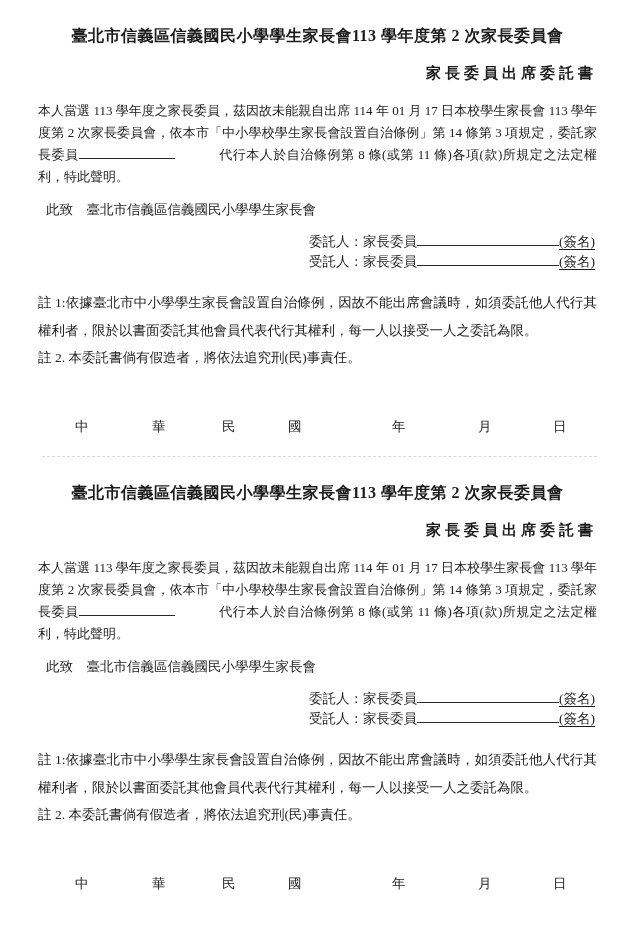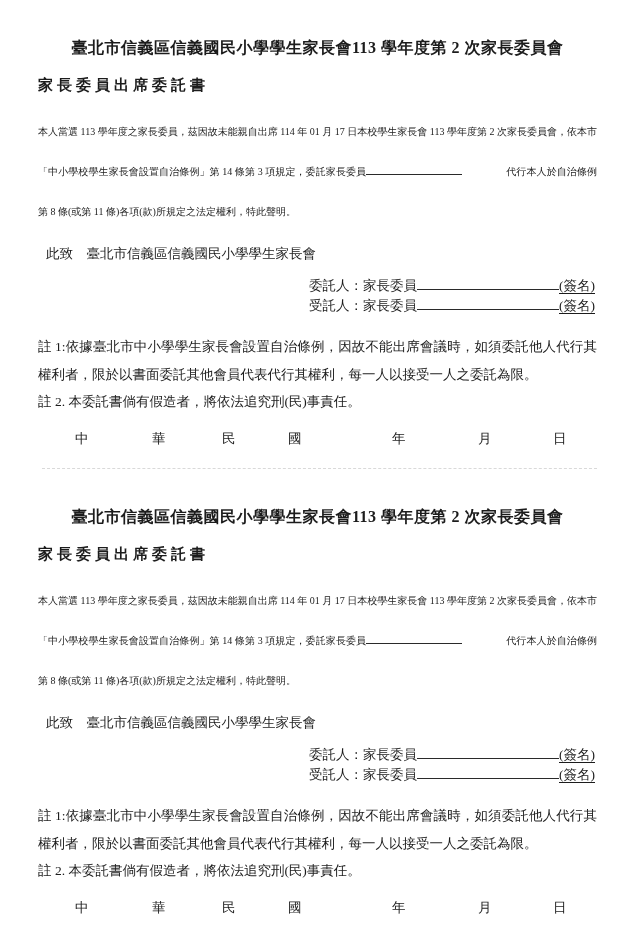--- a/index.html
+++ b/index.html
@@ -16,37 +16,37 @@
   .form-copy {
     height: 452px;
     padding: 0 38px;
     position: relative;
   }
 
   .title {
     font-size: 16px;
     font-weight: bold;
     text-align: center;
-    margin: 16px;
+    margin: 4px;
     padding-top: 21px;
     letter-spacing: 0.5px;
     line-height: 22px;
   }
   .subtitle {
     font-size: 15px;
     font-weight: bold;
-    text-align: left;
+    text-align: right;
     margin: 16px 0 0 0;
     letter-spacing: 4px;
     line-height: 20px;
   }
 
   .body-para {
-    font-size: 10px;
-    line-height: 40px;
+    font-size: 13px;
+    line-height: 22px;
     margin: 17px 0 0 0;
     text-align: justify;
   }
 
   .blank {
     display: inline-block;
     border-bottom: 1px solid #2a2a2a;
     height: 14px;
     vertical-align: baseline;
   }

